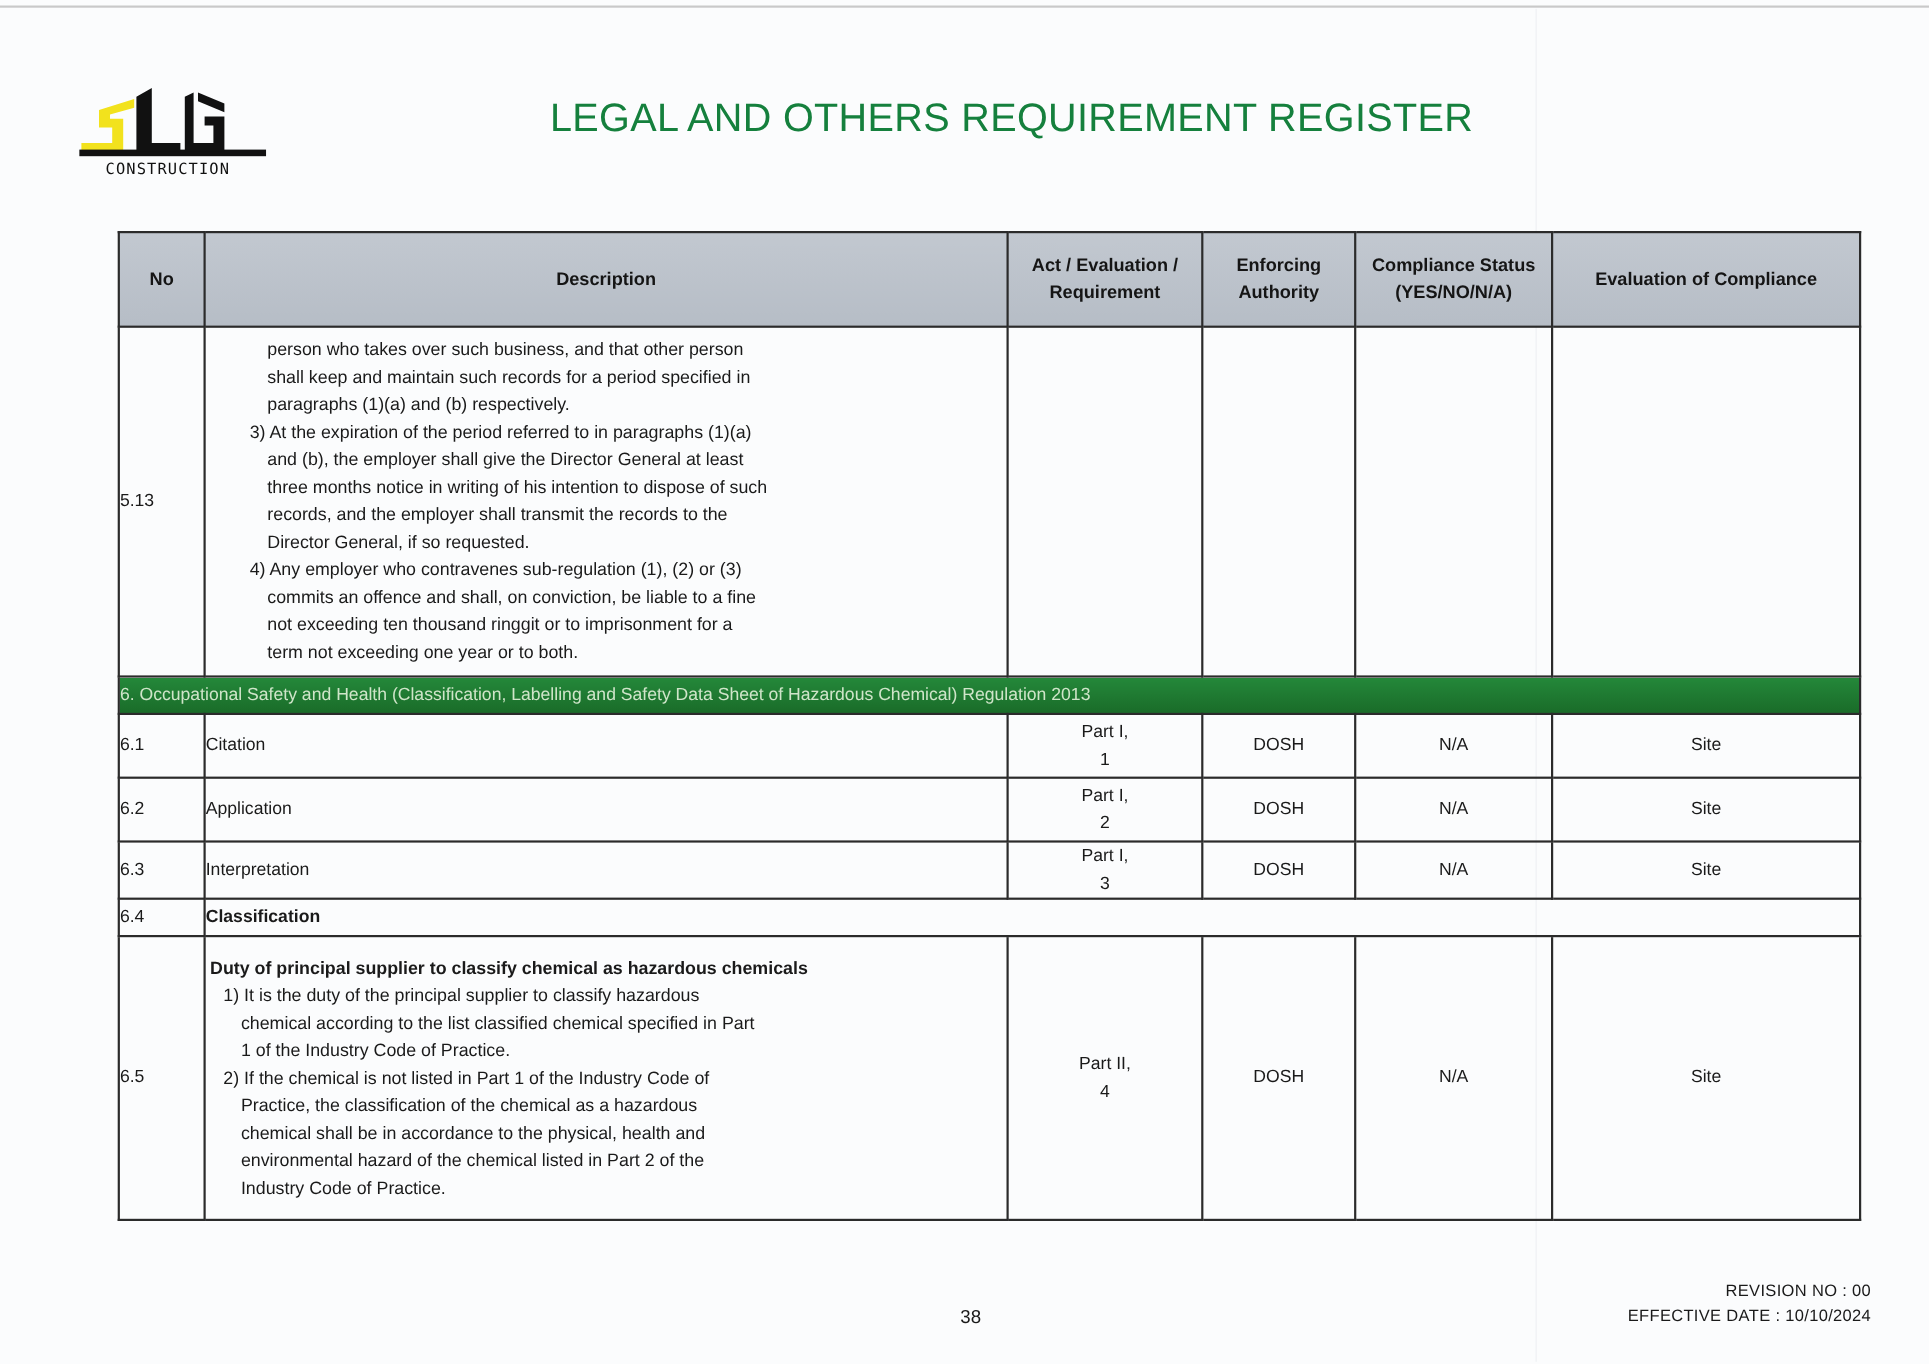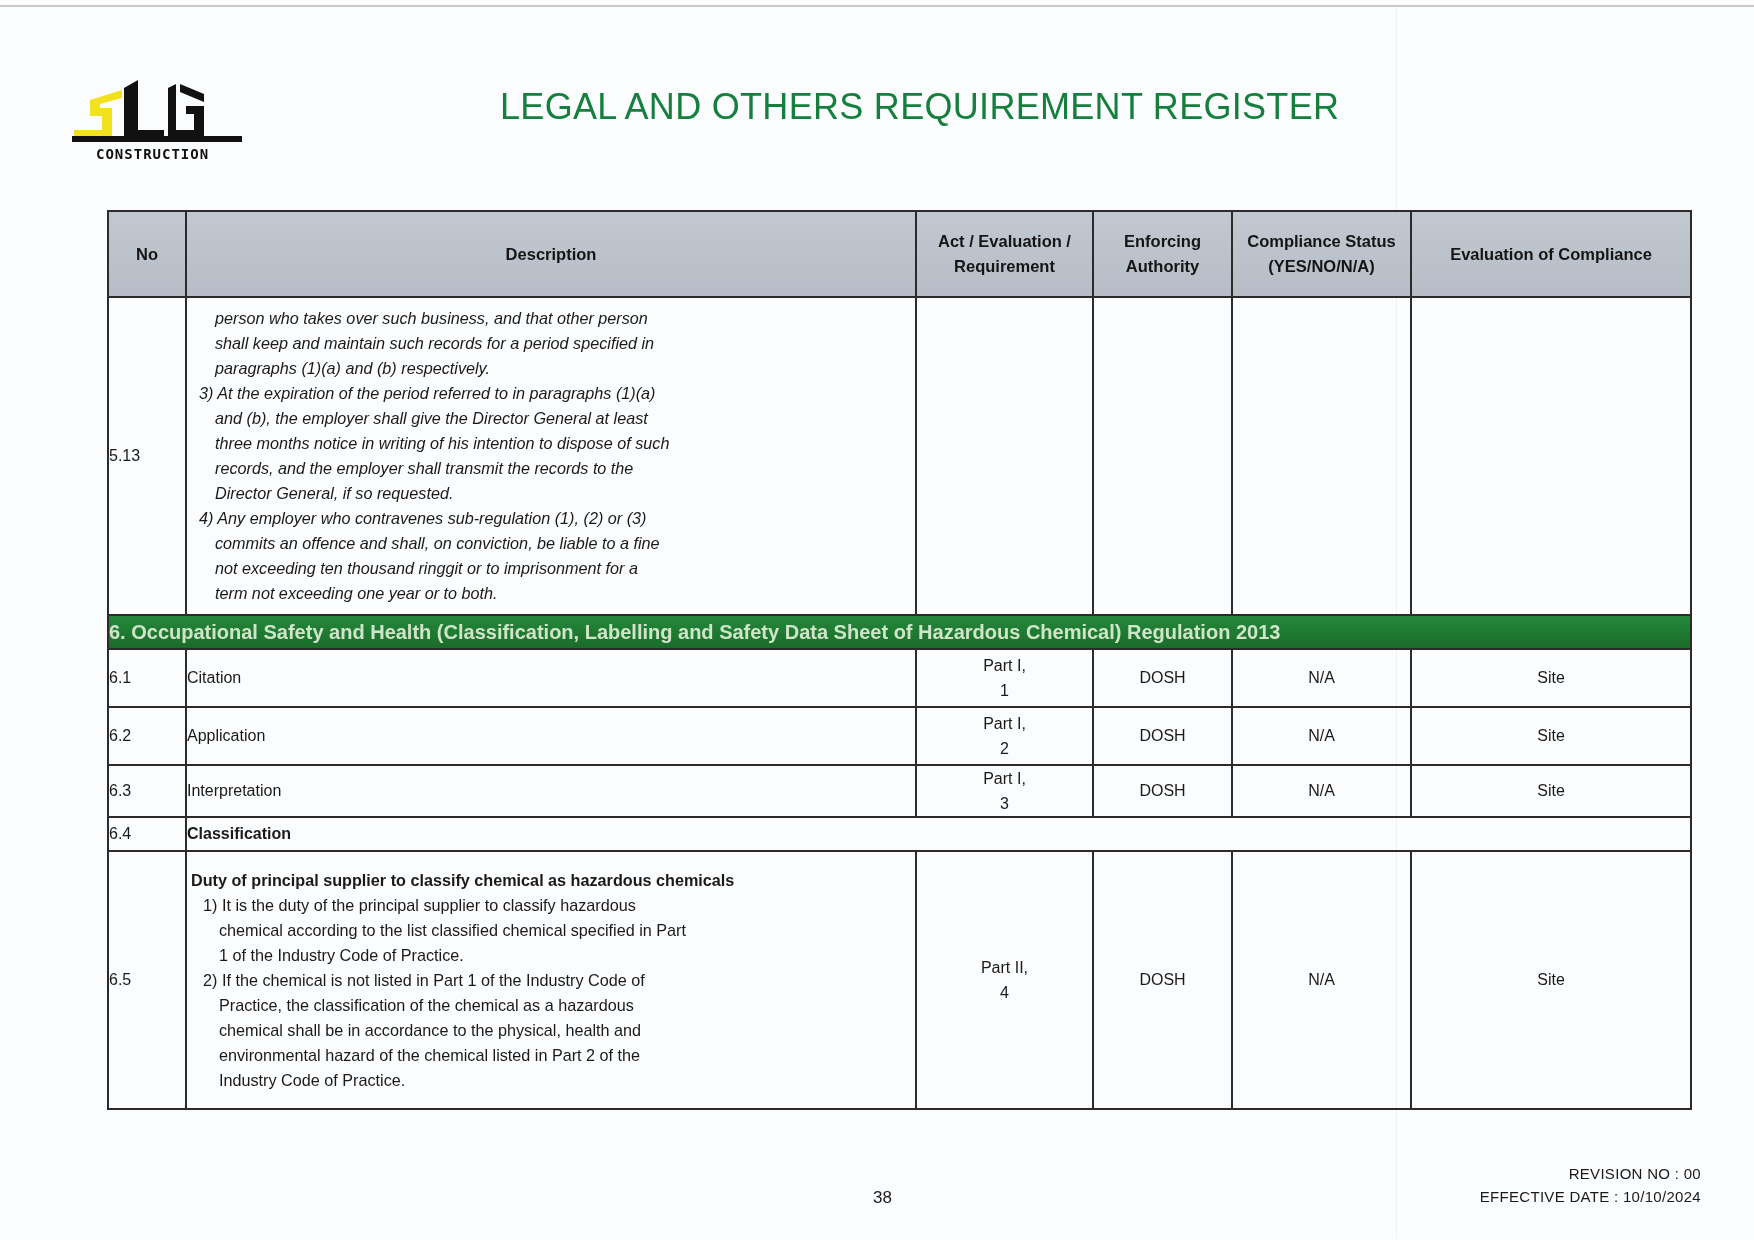--- a/index.html
+++ b/index.html
@@ -19,21 +19,21 @@
     position: absolute; left: 1396px; top: 8px; width: 1px; height: 1230px;
     background: #eef0f2;
   }
   
   .logo {
     position: absolute; left: 72px; top: 78px; width: 170px; height: 90px;
   }
   .logo svg { display: block; }
   .logo-text {
     position: absolute; left: 24px; top: 68px;
-    font-family: "DejaVu Sans Mono", monospace; font-weight: bold;
+    font-family: "DejaVu Sans Mono", monospace; font-weight: normal;
     font-size: 14px; letter-spacing: 1px; color: #111;
   }
   .page-title {
     position: absolute; left: 500px; top: 86px;
     font-size: 36px; letter-spacing: 0.3px; color: #15803d;
   }
   
   table.register {
     position: absolute; left: 107px; top: 210px;
     width: 1583px;
@@ -67,21 +67,21 @@
     font-size: 16.2px;
   }
   .desc-line { display: block; }
   .desc-line.indent2 { padding-left: 16px; }
   .desc-line.indent1 { padding-left: 0; }
   .desc-line.bold { font-weight: bold; margin-left: -12px; }
   td.section-banner {
     background: #1f7a2e;
     background-image: linear-gradient(180deg, #24883a 0%, #1a6c29 100%);
     color: #cfe5c9;
-    font-size: 20px; font-weight: bold;
+    font-size: 16px; font-weight: normal;
     padding: 0 2px;
     height: 32px;
     white-space: nowrap;
     overflow: hidden;
   }
   td.plain-desc { padding-left: 3px; }
   td.bold-desc { padding-left: 3px; font-weight: bold; }
   .act-line { display: block; line-height: 25px; }
   .footer-page {
     position: absolute; left: 873px; top: 1188px; font-size: 17px;
@@ -139,21 +139,21 @@
         <span class="act-line">(YES/NO/N/A)</span>
       </th>
       <th>Evaluation of Compliance</th>
     </tr>
   </thead>
   <tbody>
 
     <tr style="height:313px;">
       <td class="no">5.13</td>
       <td>
-        <div class="desc-block" style="padding-left:12px;font-style:italic;">
+        <div class="desc-block" style="padding-left:40px;">
           <span class="desc-line indent2">person who takes over such business, and that other person</span>
           <span class="desc-line indent2">shall keep and maintain such records for a period specified in</span>
           <span class="desc-line indent2">paragraphs (1)(a) and (b) respectively.</span>
           <span class="desc-line indent1">3) At the expiration of the period referred to in paragraphs (1)(a)</span>
           <span class="desc-line indent2">and (b), the employer shall give the Director General at least</span>
           <span class="desc-line indent2">three months notice in writing of his intention to dispose of such</span>
           <span class="desc-line indent2">records, and the employer shall transmit the records to the</span>
           <span class="desc-line indent2">Director General, if so requested.</span>
           <span class="desc-line indent1">4) Any employer who contravenes sub-regulation (1), (2) or (3)</span>
           <span class="desc-line indent2">commits an offence and shall, on conviction, be liable to a fine</span>

